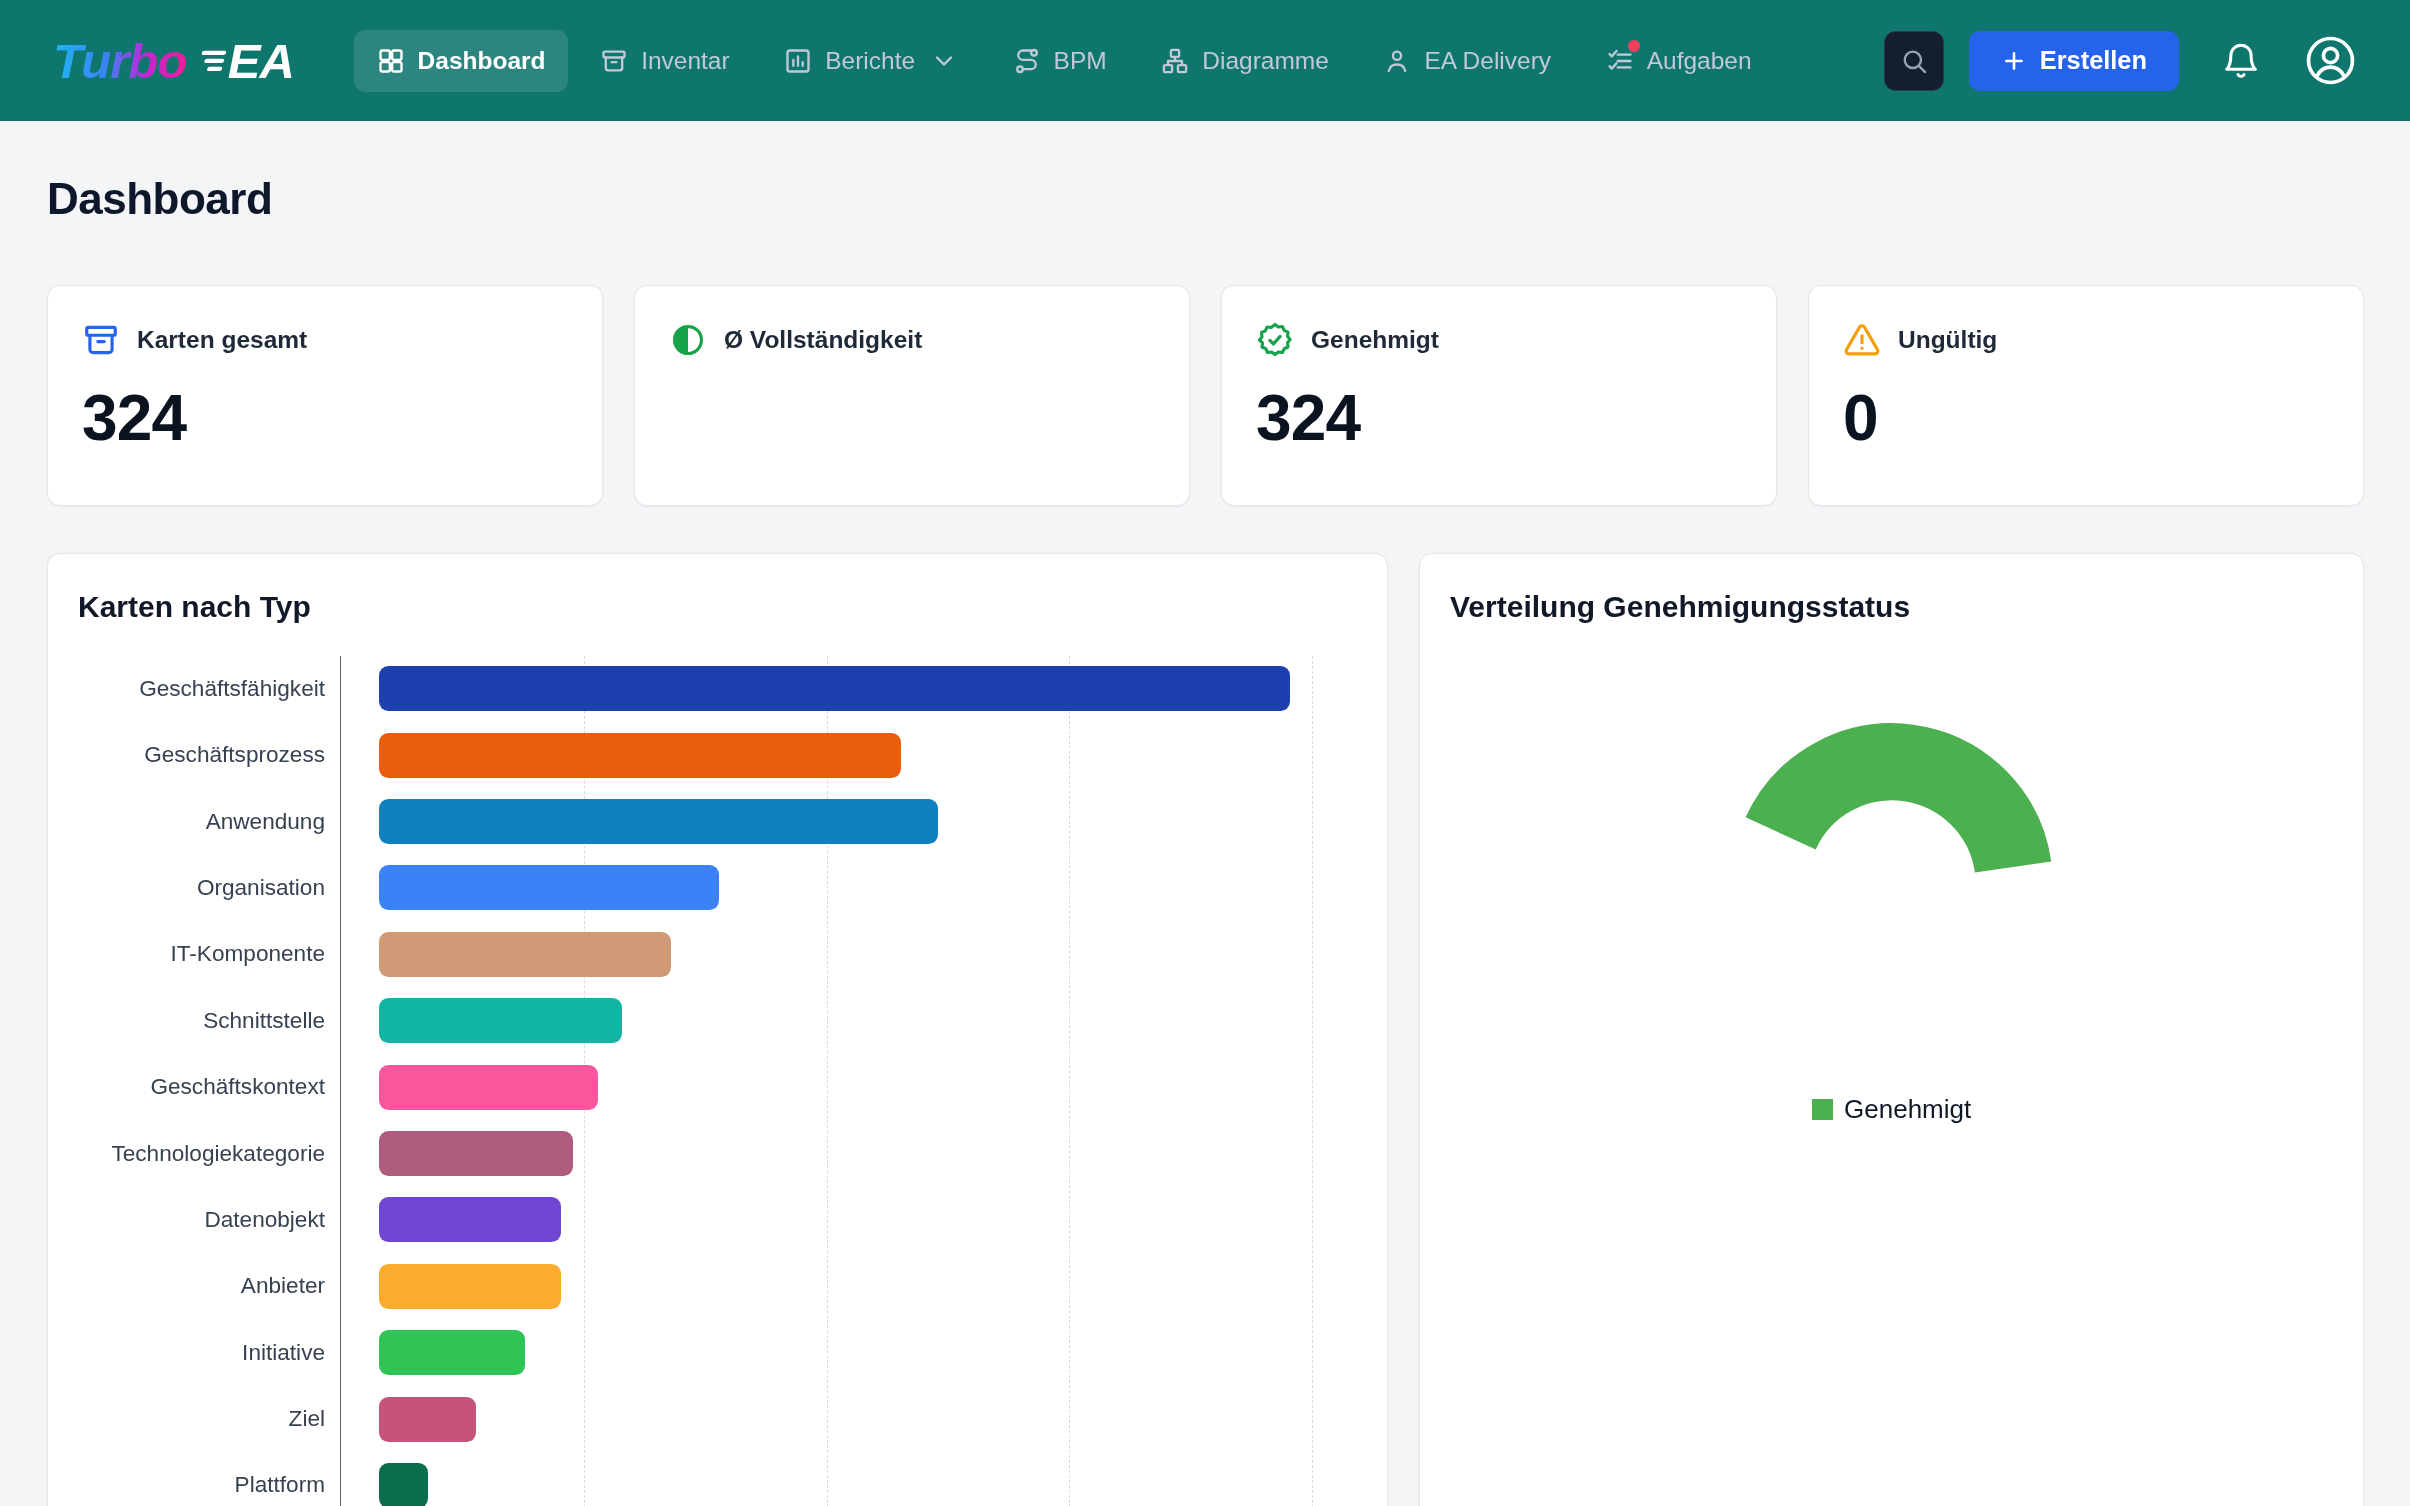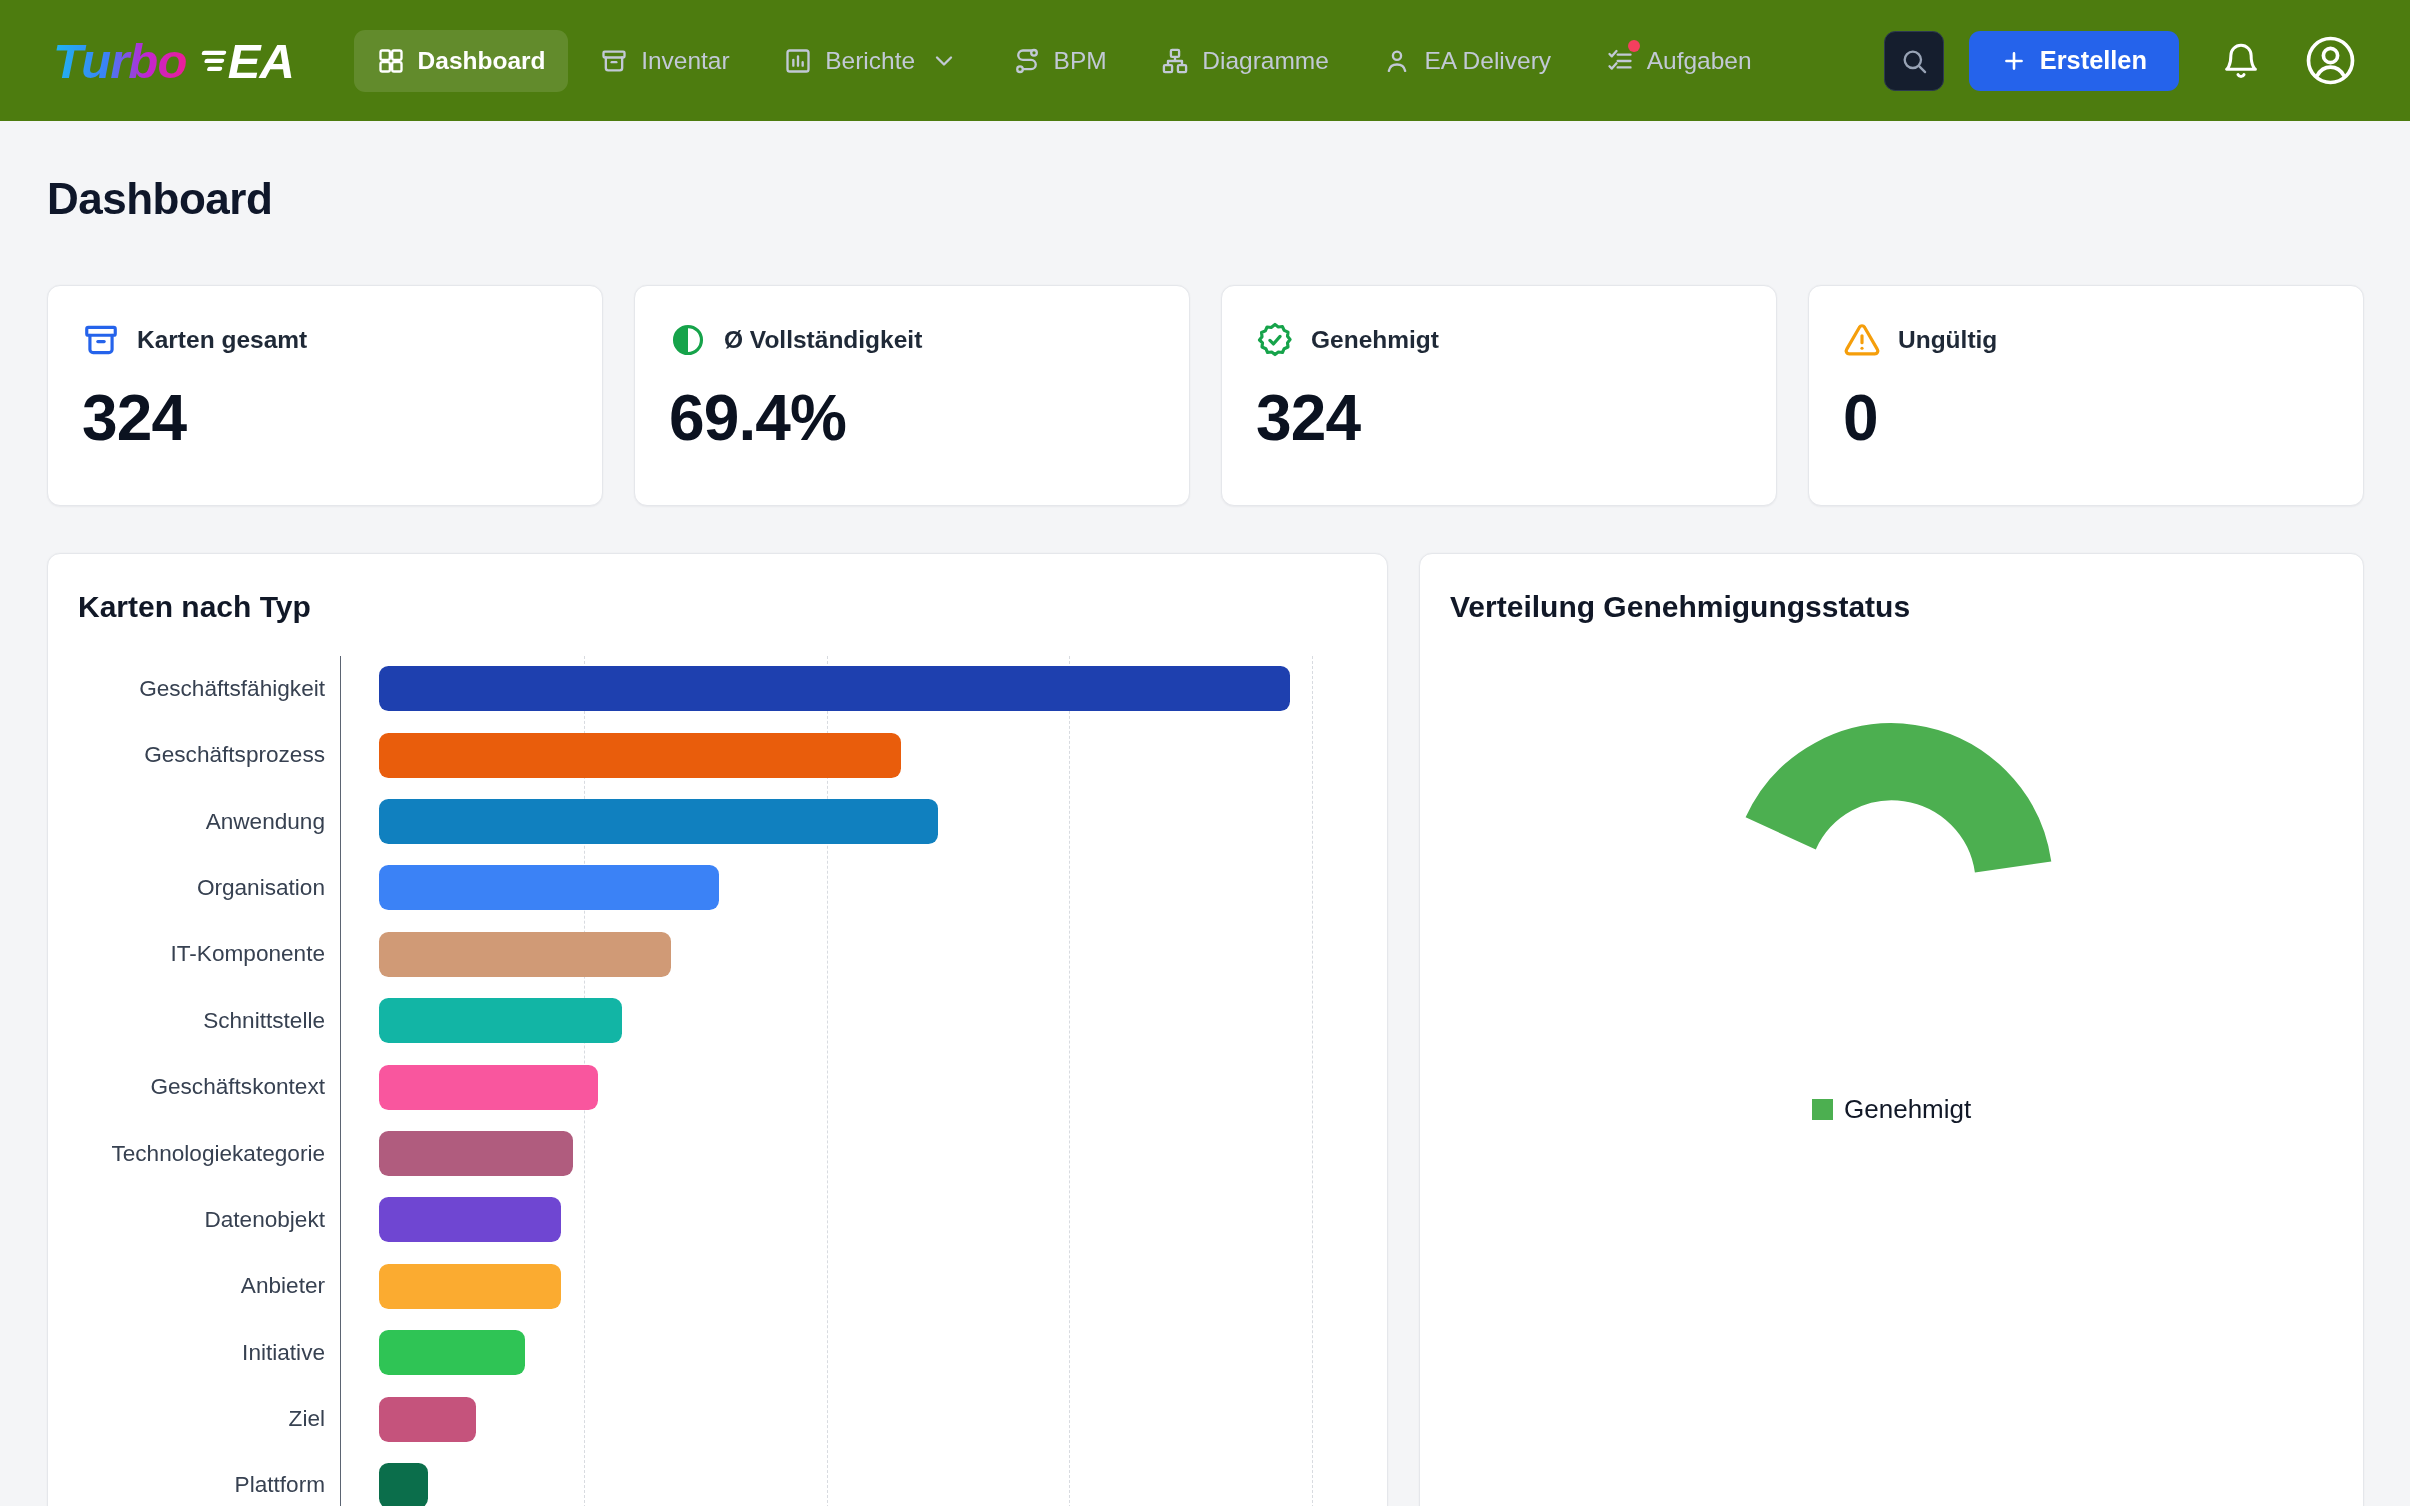--- a/index.html
+++ b/index.html
@@ -1,20 +1,20 @@
 <!DOCTYPE html>
 <html style="font-size:15px"><head>
 <meta charset="utf-8">
 <style>
   * { margin:0; padding:0; box-sizing:border-box; }
   html,body { width:2411px; height:1507px; overflow:hidden; background:#f4f5f7;
     font-family:"Liberation Sans","DejaVu Sans",sans-serif; }
 
   
-  .navbar { height:121px; background:#4d7c0f; display:flex; align-items:center; padding:0 53px; }
+  .navbar { height:121px; background:#0f766e; display:flex; align-items:center; padding:0 53px; }
   .logo { display:flex; align-items:center; font-style:italic; font-weight:bold;
     font-size:49px; letter-spacing:-0.9px; text-decoration:none; cursor:pointer; }
   .logo-turbo { background:linear-gradient(90deg,#1fb6f0 0%,#3b82f6 40%,#b å26d3 70%,#ec1e96 100%);
     background:linear-gradient(90deg,#1fb6f0 0%,#3b82f6 40%,#c026d3 70%,#ec1e96 100%);
     -webkit-background-clip:text; background-clip:text; color:transparent; }
   .logo-lines { display:inline-block; margin:0 1.9px 0 9.4px; transform:skewX(-14deg); }
   .logo-lines svg { display:block; }
   .logo-ea { color:#ffffff; }
 
   .nav-menu { display:flex; align-items:center; margin-left:60px; gap:9.4px; }
@@ -228,21 +228,20 @@
     <div class="stat-card">
       <div class="stat-head">
         <span class="icon-wrap">
           <svg viewBox="0 0 24 24" fill="none">
             <circle cx="12" cy="12" r="8.5" stroke="#16a34a" stroke-width="2"></circle>
             <path d="M12 3.5a8.5 8.5 0 0 0 0 17z" fill="#16a34a"></path>
           </svg>
         </span>
         <span>Ø Vollständigkeit</span>
       </div>
-      <div class="stat-value">69.4%</div>
     </div>
 
     <div class="stat-card">
       <div class="stat-head">
         <span class="icon-wrap">
           <svg viewBox="0 0 24 24" fill="none" stroke="#16a34a" stroke-width="2" stroke-linecap="round" stroke-linejoin="round">
             <path d="M12 2.2l2.1 1.6 2.6-.3 1.1 2.4 2.4 1.1-.3 2.6 1.6 2.1-1.6 2.1.3 2.6-2.4 1.1-1.1 2.4-2.6-.3-2.1 1.6-2.1-1.6-2.6.3-1.1-2.4-2.4-1.1.3-2.6L2.2 12l1.6-2.1-.3-2.6 2.4-1.1 1.1-2.4 2.6.3z"></path>
             <path d="M8.8 12.3l2.2 2.2 4.2-4.8"></path>
           </svg>
         </span>

